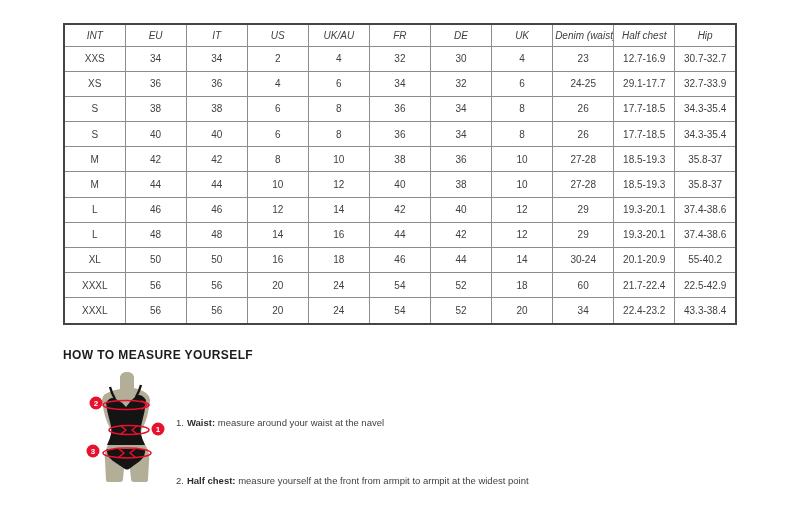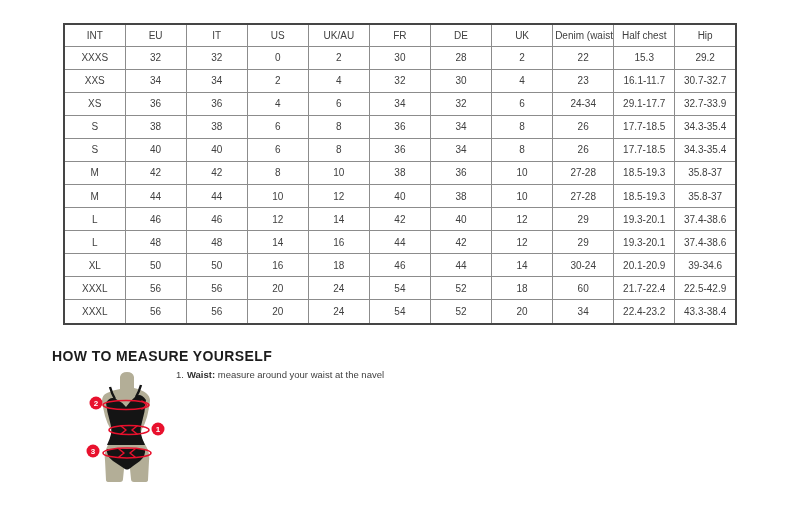--- a/index.html
+++ b/index.html
@@ -22,45 +22,45 @@
   }
   table.size-chart th, table.size-chart td {
     border: 1px solid #8c8c8c;
     text-align: center;
     vertical-align: middle;
     font-weight: normal;
     padding: 0 2px;
     white-space: nowrap;
     overflow: hidden;
   }
-  table.size-chart thead tr { height: 22px; }
+  table.size-chart thead tr { height: 22px; font-style: italic; }
 
   
   .measure-title {
     position: absolute;
-    left: 52px; top: 348px;
-    font-size: 14px;
+    left: 63px; top: 348px;
+    font-size: 12px;
     font-weight: bold;
     letter-spacing: 0.4px;
     color: #1c1c1c;
   }
   .figure-wrap {
     position: absolute;
     left: 76px; top: 368px;
     width: 104px; height: 126px;
   }
   .steps {
     position: absolute;
     left: 176px; top: 370px;
     width: 580px;
     font-size: 9.5px;
     color: #3f3f3f;
     list-style: none;
   }
-  .steps .step { margin-bottom: 8.5px; line-height: 10px; }
+  .steps .step { margin-bottom: 8.5px; line-height: 10px; margin-top: 48px; }
   .steps .step-num { margin-right: 3px; }
   .steps .step-label { font-weight: bold; color: #2e2e2e; }
 
   .badge-text {
     font-size: 8px;
     font-weight: bold;
     fill: #ffffff;
     font-family: "Liberation Sans", sans-serif;
   }
 </style>
@@ -79,55 +79,42 @@
           <th>FR</th>
           <th>DE</th>
           <th>UK</th>
           <th>Denim (waist)</th>
           <th>Half chest</th>
           <th>Hip</th>
         </tr>
       </thead>
       <tbody>
         <tr>
-          <td>XXXS</td>
-          <td>32</td>
-          <td>32</td>
-          <td>0</td>
-          <td>2</td>
-          <td>30</td>
-          <td>28</td>
-          <td>2</td>
-          <td>22</td>
-          <td>15.3</td>
-          <td>29.2</td>
-        </tr>
-        <tr>
           <td>XXS</td>
           <td>34</td>
           <td>34</td>
           <td>2</td>
           <td>4</td>
           <td>32</td>
           <td>30</td>
           <td>4</td>
           <td>23</td>
-          <td>16.1-11.7</td>
+          <td>12.7-16.9</td>
           <td>30.7-32.7</td>
         </tr>
         <tr>
           <td>XS</td>
           <td>36</td>
           <td>36</td>
           <td>4</td>
           <td>6</td>
           <td>34</td>
           <td>32</td>
           <td>6</td>
-          <td>24-34</td>
+          <td>24-25</td>
           <td>29.1-17.7</td>
           <td>32.7-33.9</td>
         </tr>
         <tr>
           <td>S</td>
           <td>38</td>
           <td>38</td>
           <td>6</td>
           <td>8</td>
           <td>36</td>
@@ -206,21 +193,21 @@
           <td>XL</td>
           <td>50</td>
           <td>50</td>
           <td>16</td>
           <td>18</td>
           <td>46</td>
           <td>44</td>
           <td>14</td>
           <td>30-24</td>
           <td>20.1-20.9</td>
-          <td>39-34.6</td>
+          <td>55-40.2</td>
         </tr>
         <tr>
           <td>XXXL</td>
           <td>56</td>
           <td>56</td>
           <td>20</td>
           <td>24</td>
           <td>54</td>
           <td>52</td>
           <td>18</td>
@@ -297,13 +284,16 @@
       <circle cx="17" cy="83" r="6.5" fill="#e8112d"></circle>
       <text class="badge-text" x="17" y="83" text-anchor="middle" dy="0.35em">3</text>
     </g>
   </svg>
 </div>
 
 <ul class="steps">
   <li class="step">
     <span class="step-num">1.</span><span class="step-label">Waist:</span><span class="step-text"> measure around your waist at the navel</span>
   </li>
+  <li class="step">
+    <span class="step-num">2.</span><span class="step-label">Half chest:</span><span class="step-text"> measure yourself at the front from armpit to armpit at the widest point</span>
+  </li>
 </ul>
 
 </body></html>

